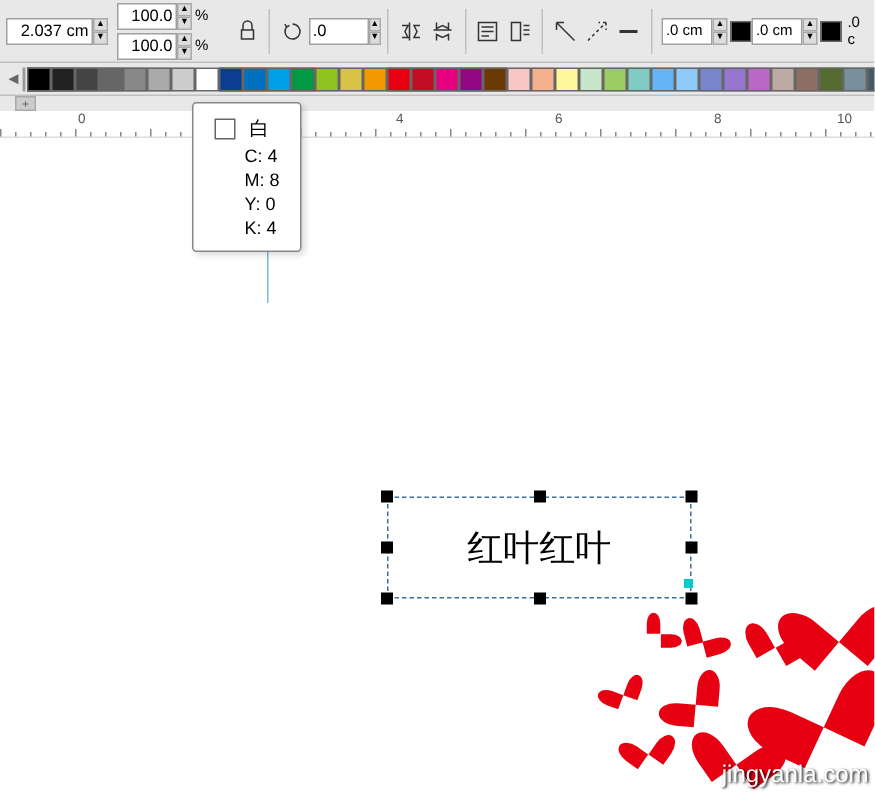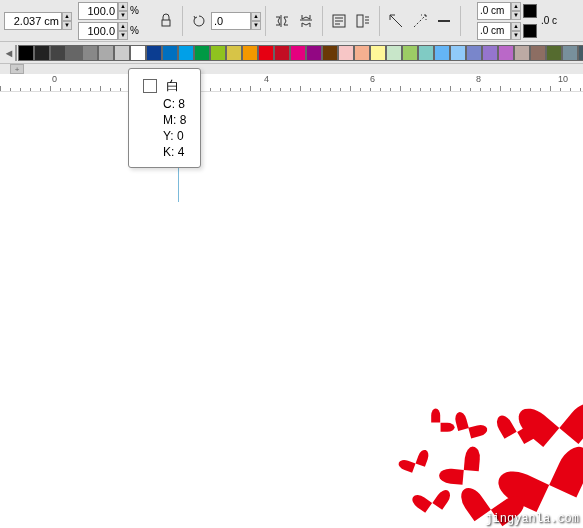--- a/index.html
+++ b/index.html
@@ -9,21 +9,21 @@
   .field-row { display: flex; align-items: center; height: 20px; }
   .num-input { width: 58px; height: 18px; background: #fff; border: 1px solid #a0a0a0; font-size: 11px; padding: 0 2px; text-align: right; }
   .unit { font-size: 10px; margin-left: 2px; width: 18px; }
   .spinner { width: 10px; height: 18px; display: flex; flex-direction: column; }
   .spinner div { height: 9px; background: #ddd; border: 1px solid #aaa; font-size: 6px; text-align: center; line-height: 6px; cursor: pointer; }
   .pct-input { width: 40px; height: 18px; background: #fff; border: 1px solid #a0a0a0; font-size: 11px; text-align: right; padding: 0 2px; }
   .tb-icon { width: 20px; height: 20px; display: flex; align-items: center; justify-content: center; margin: 0 2px; color: #333; }
   .tb-icon svg { width: 16px; height: 16px; }
   .sep { width: 1px; height: 30px; background: #c0c0c0; margin: 0 4px; }
   .rotation-input { width: 40px; height: 18px; background: #fff; border: 1px solid #a0a0a0; font-size: 11px; padding: 0 2px; }
-  .right-fields { display: flex; flex-direction: column; margin-left: 12px; }
+  .right-fields { display: flex; flex-direction: row; margin-left: 2px; }
   .right-row { display: flex; align-items: center; height: 20px; }
   .width-input { width: 34px; height: 18px; background: #fff; border: 1px solid #a0a0a0; font-size: 10px; text-align: left; padding: 0 2px; }
   .color-btn { width: 14px; height: 14px; border: 1px solid #666; margin-left: 2px; }
   
   .palette-row { background: #e8e8e8; height: 22px; display: flex; align-items: center; padding: 0 4px; border-bottom: 1px solid #c0c0c0; }
   .palette-arrow { width: 10px; height: 16px; display: flex; align-items: center; justify-content: center; color: #666; cursor: pointer; }
   .no-color { width: 16px; height: 16px; background: #fff; border: 1px solid #999; position: relative; margin: 0 1px; }
   .no-color::before, .no-color::after { content: ''; position: absolute; width: 140%; height: 1px; background: #999; top: 50%; left: -20%; }
   .no-color::before { transform: rotate(45deg); }
   .no-color::after { transform: rotate(-45deg); }
@@ -50,21 +50,21 @@
   .tooltip-vals div { font-size: 12px; margin: 2px 0 0 20px; }
   
   .decoration { position: absolute; right: 0; bottom: 0; width: 200px; height: 180px; overflow: hidden; }
   .heart { position: absolute; transform: rotate(-20deg); }
   .heart::before, .heart::after { content: ''; position: absolute; width: 50%; height: 80%; background: #e60012; border-radius: 50% 50% 0 0; }
   .heart::before { left: 0; transform: rotate(-45deg); transform-origin: 100% 100%; }
   .heart::after { right: 0; transform: rotate(45deg); transform-origin: 0 100%; }
   .watermark { position: absolute; right: 4px; bottom: 2px; text-align: right; color: #fff; text-shadow: 1px 1px 2px #000; }
   .watermark .wm1 { font-size: 18px; font-weight: bold; font-style: italic; }
   .watermark .wm1 .check { color: #e00; }
-  .watermark .wm2 { font-size: 12px; font-family: Liberation Mono, monospace; }
+  .watermark .wm2 { font-size: 16px; }
 </style>
 </head>
 <body>
 
 <div class="toolbar">
   <div class="field-group">
     <div class="field-row">
       <input class="num-input" value="2.037 cm" style="">
       <div class="spinner">
           <div>▲</div>
@@ -282,20 +282,32 @@
     <div class="ruler-label" style="left: 158px;">2</div>
     <div class="ruler-label" style="left: 264px;">4</div>
     <div class="ruler-label" style="left: 370px;">6</div>
     <div class="ruler-label" style="left: 476px;">8</div>
     <div class="ruler-label" style="left: 558px;">10</div>
   </div>
 
 <div class="canvas-area">
   <div class="guide-v" style="left:178px;height:110px"></div>
 
+  <div class="selected-object" style="left:258px;top:239px;width:203px;height:68px">
+    <div class="sel-text">红叶红叶</div>
+    <div class="handle" style="left:-5px;top:-5px"></div>
+    <div class="handle" style="left:50%;top:-5px;margin-left:-4px"></div>
+    <div class="handle" style="right:-5px;top:-5px"></div>
+    <div class="handle" style="left:-5px;top:50%;margin-top:-4px"></div>
+    <div class="handle" style="right:-5px;top:50%;margin-top:-4px"></div>
+    <div class="handle" style="left:-5px;bottom:-5px"></div>
+    <div class="handle" style="left:50%;bottom:-5px;margin-left:-4px"></div>
+    <div class="handle" style="right:-5px;bottom:-5px"></div>
+    <div class="text-cursor" style="right:-2px;bottom:6px"></div>
+  </div>
 
   <div class="decoration">
     <div class="heart" style="width:60px;height:60px;right:10px;bottom:30px"></div>
     <div class="heart" style="width:40px;height:40px;right:70px;bottom:10px;transform:rotate(10deg)"></div>
     <div class="heart" style="width:30px;height:30px;right:110px;bottom:50px;transform:rotate(-40deg)"></div>
     <div class="heart" style="width:28px;height:28px;right:50px;bottom:90px;transform:rotate(15deg)"></div>
     <div class="heart" style="width:24px;height:24px;right:140px;bottom:20px;transform:rotate(-10deg)"></div>
     <div class="heart" style="width:22px;height:22px;right:100px;bottom:95px;transform:rotate(30deg)"></div>
     <div class="heart" style="width:50px;height:50px;right:0px;bottom:90px;transform:rotate(-5deg)"></div>
     <div class="heart" style="width:20px;height:20px;right:160px;bottom:60px;transform:rotate(-25deg)"></div>
@@ -305,18 +317,18 @@
     <div class="wm2">jingyanla.com</div>
   </div>
 </div>
 
 <div class="tooltip" style="left:128px;top:68px">
   <div>
     <span class="tooltip-swatch"></span>
     <span class="tooltip-name">白</span>
   </div>
   <div class="tooltip-vals">
-    <div>C: 8</div>
+    <div>C: 4</div>
     <div>M: 8</div>
     <div>Y: 0</div>
     <div>K: 4</div>
   </div>
 </div>
 
 </body></html>

